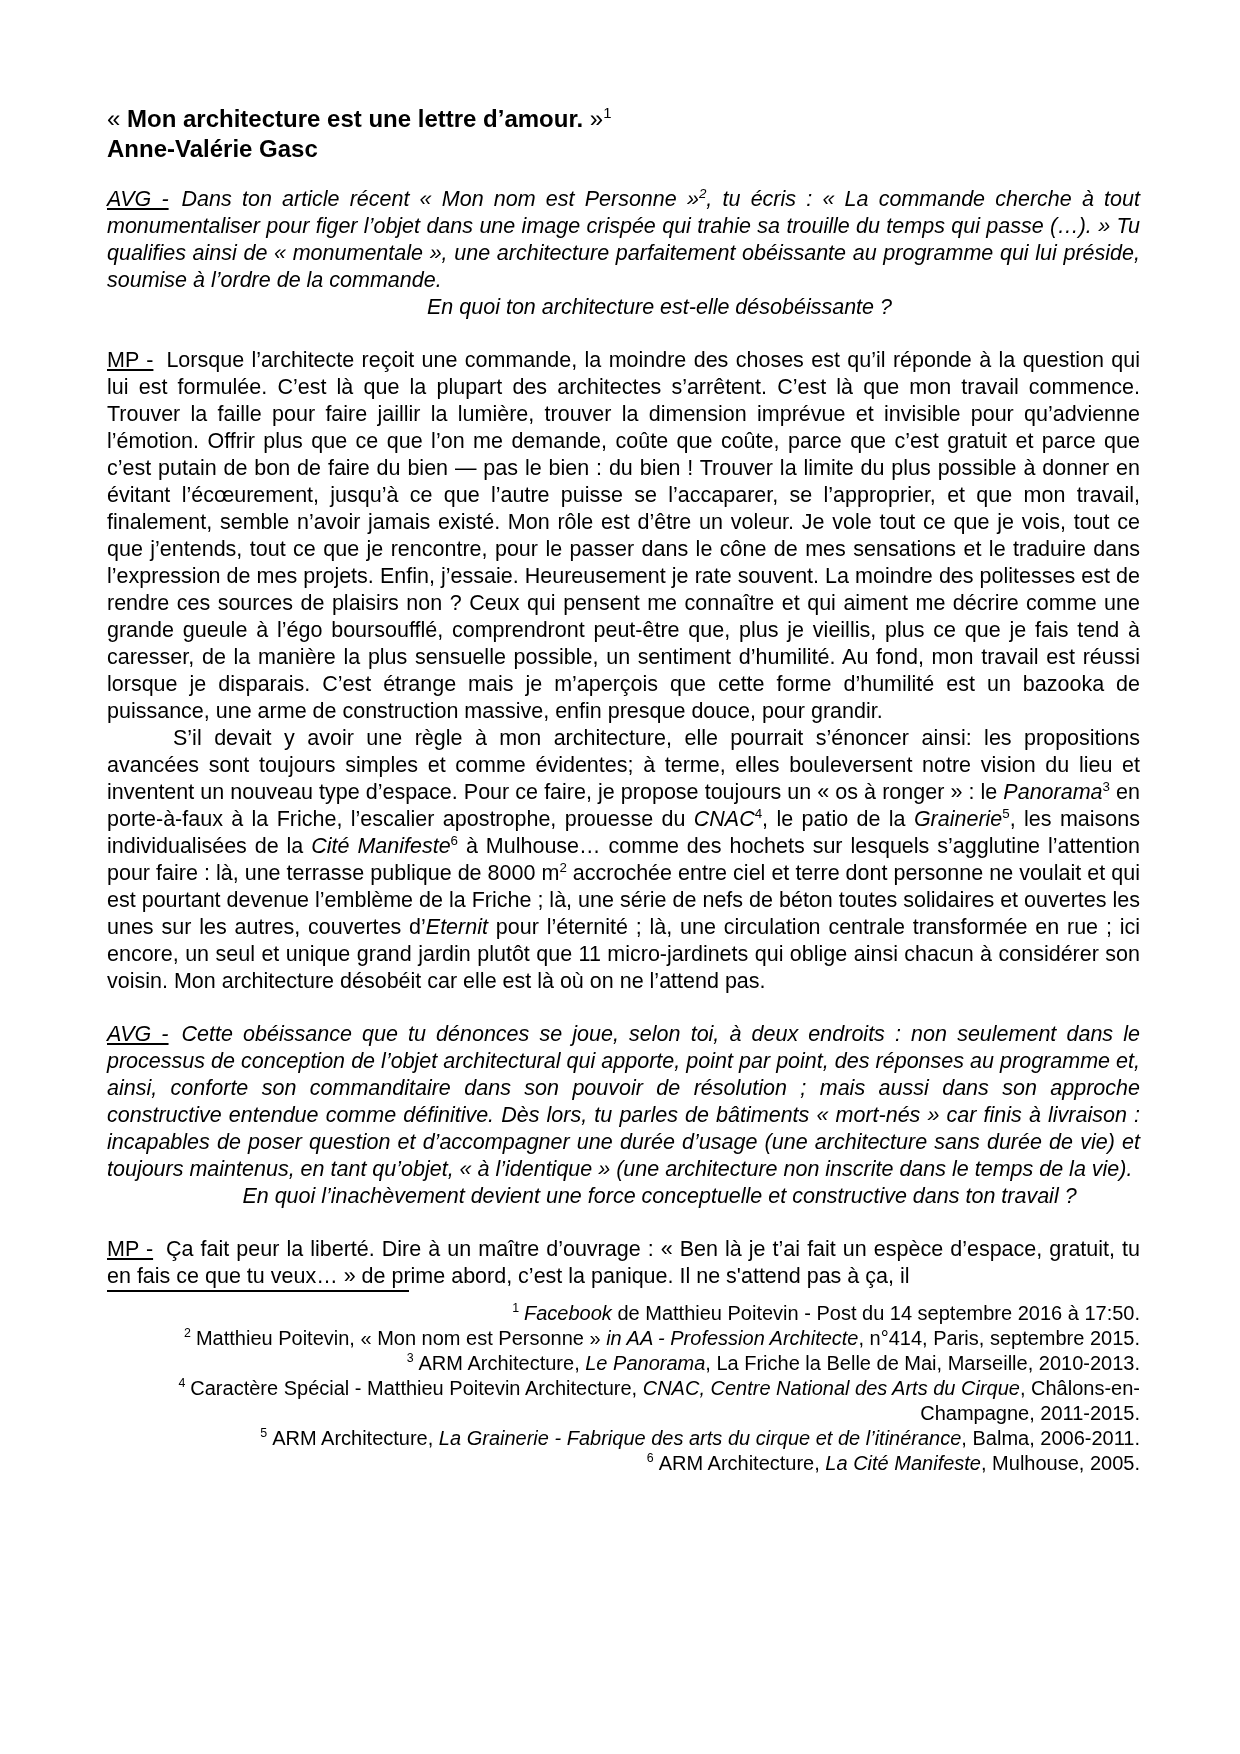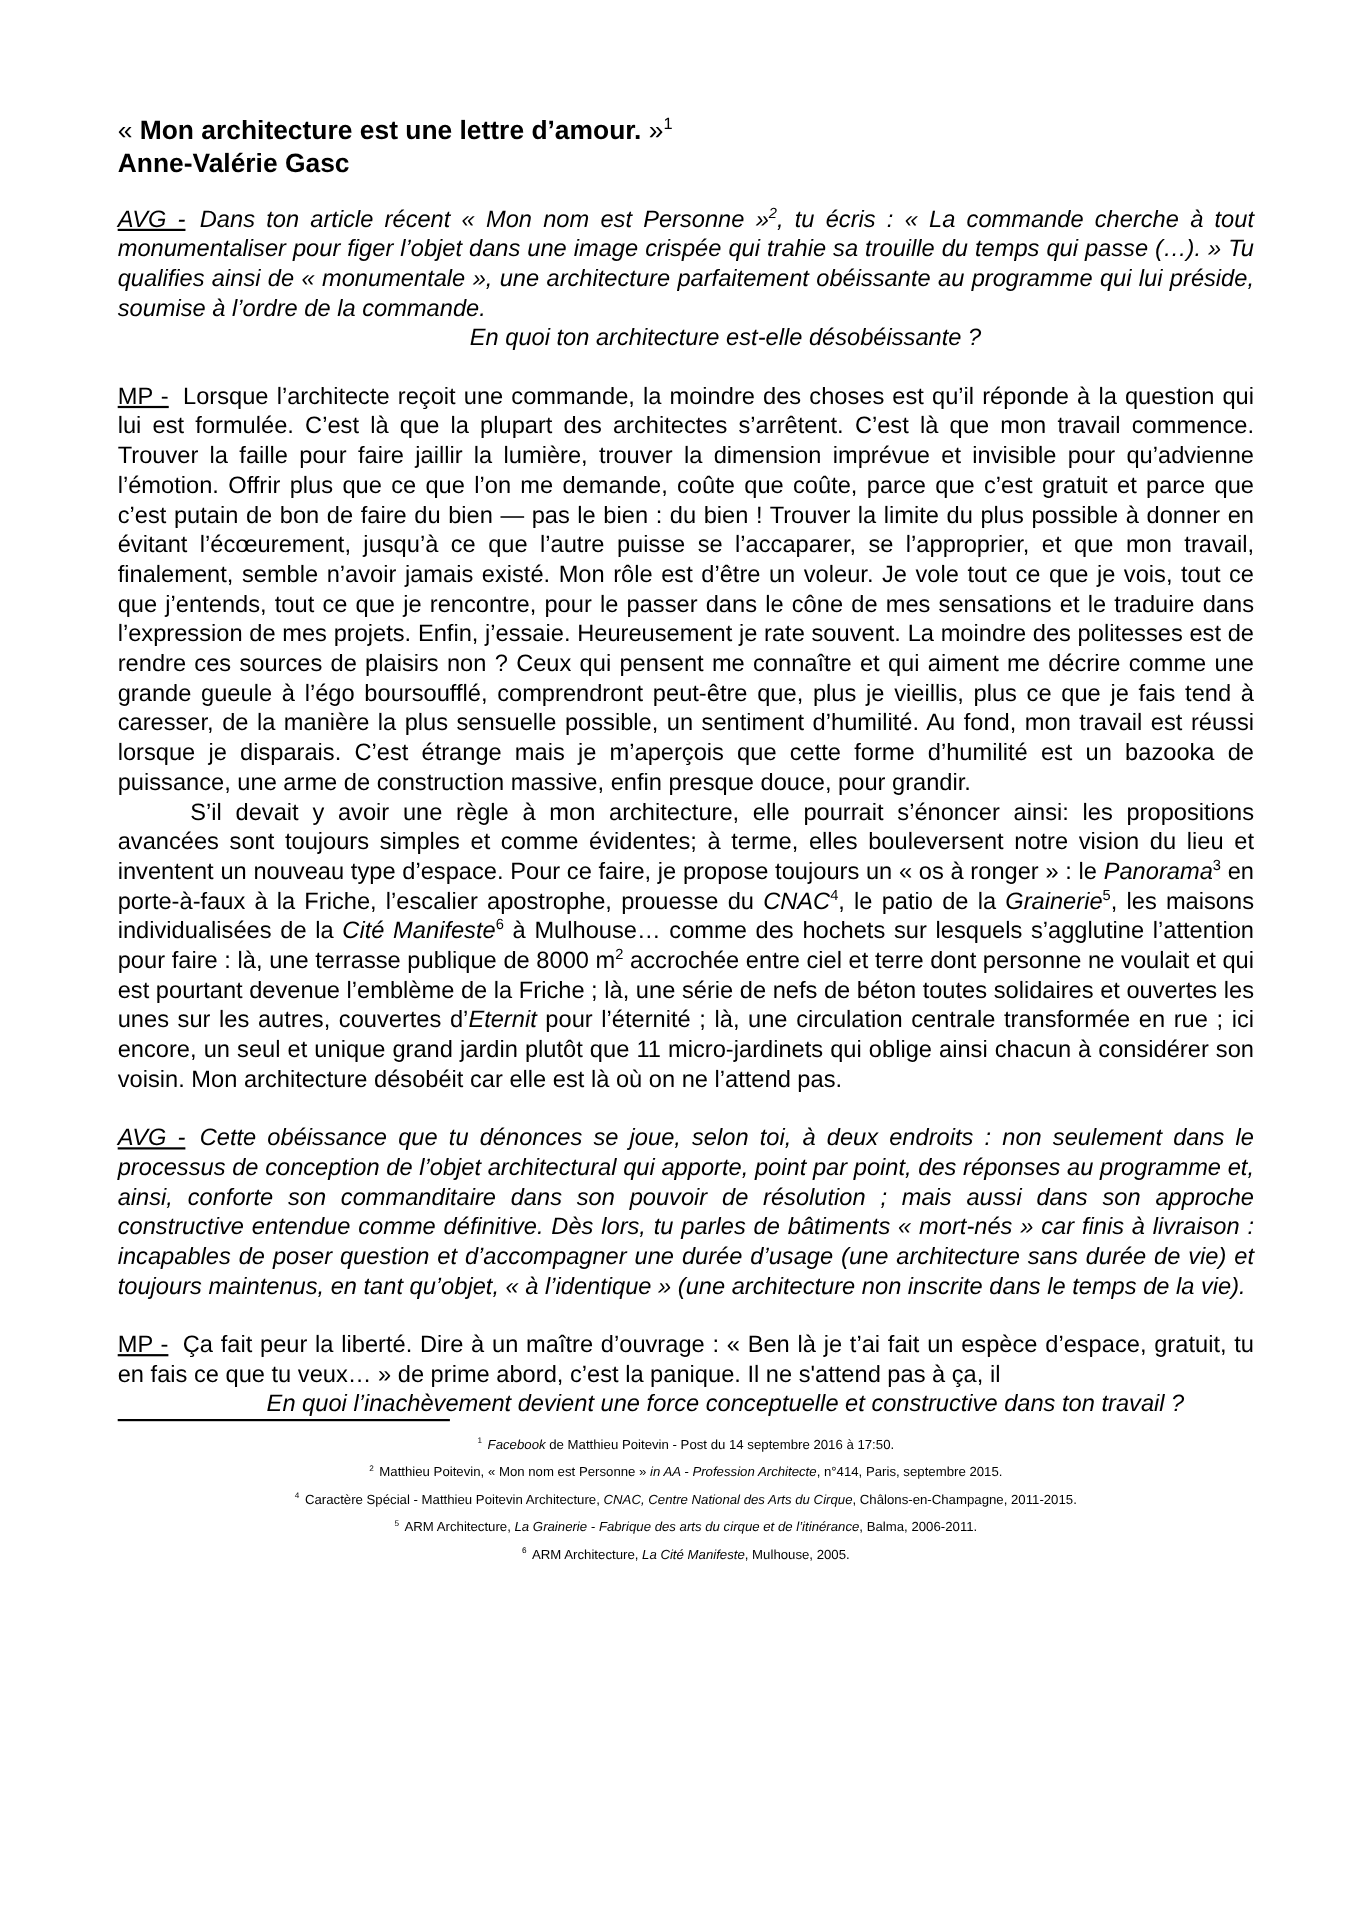--- a/index.html
+++ b/index.html
@@ -58,23 +58,23 @@
   
   .spacer { flex: 1 1 auto; min-height: 0; }
   .footnotes { flex-shrink: 0; }
   .fn-separator {
     width: 302px;
     border-top: 2px solid #000000;
     margin: 0 0 9px 0;
   }
   .footnote {
     margin: 0;
-    font-size: 12px;
+    font-size: 20px;
     line-height: 25px;
-    text-align: center;
+    text-align: right;
   }
   .footnote sup.fn-num { margin-right: 5px; }
 </style>
 </head>
 <body>
 
 <div class="page">
 
   <header class="doc-header">
     <p class="title-line"><span>« </span><span class="seg-b">Mon architecture est une lettre d’amour.</span><span> »</span><sup>1</sup></p>
@@ -82,29 +82,30 @@
   </header>
 
   <main class="body-block">
     <p class="para italic"><span class="seg-speaker">AVG -</span><span>Dans ton article récent « Mon nom est Personne »</span><sup>2</sup><span>, tu écris : « La commande cherche à tout monumentaliser pour figer l’objet dans une image crispée qui trahie sa trouille du temps qui passe (…). » Tu qualifies ainsi de « monumentale », une architecture parfaitement obéissante au programme qui lui préside, soumise à l’ordre de la commande.</span></p>
     <p class="para italic question-line"><span>En quoi ton architecture est-elle désobéissante ?</span></p>
 
     <p class="para gap-top"><span class="seg-speaker">MP -</span><span>Lorsque l’architecte reçoit une commande, la moindre des choses est qu’il réponde à la question qui lui est formulée. C’est là que la plupart des architectes s’arrêtent. C’est là que mon travail commence. Trouver la faille pour faire jaillir la lumière, trouver la dimension imprévue et invisible pour qu’advienne l’émotion. Offrir plus que ce que l’on me demande, coûte que coûte, parce que c’est gratuit et parce que c’est putain de bon de faire du bien — pas le bien : du bien ! Trouver la limite du plus possible à donner en évitant l’écœurement, jusqu’à ce que l’autre puisse se l’accaparer, se l’approprier, et que mon travail, finalement, semble n’avoir jamais existé. Mon rôle est d’être un voleur. Je vole tout ce que je vois, tout ce que j’entends, tout ce que je rencontre, pour le passer dans le cône de mes sensations et le traduire dans l’expression de mes projets. Enfin, j’essaie. Heureusement je rate souvent. La moindre des politesses est de rendre ces sources de plaisirs non ? Ceux qui pensent me connaître et qui aiment me décrire comme une grande gueule à l’égo boursoufflé, comprendront peut-être que, plus je vieillis, plus ce que je fais tend à caresser, de la manière la plus sensuelle possible, un sentiment d’humilité. Au fond, mon travail est réussi lorsque je disparais. C’est étrange mais je m’aperçois que cette forme d’humilité est un bazooka de puissance, une arme de construction massive, enfin presque douce, pour grandir.</span></p>
     <p class="para first-indent"><span>S’il devait y avoir une règle à mon architecture, elle pourrait s’énoncer ainsi: les propositions avancées sont toujours simples et comme évidentes; à terme, elles bouleversent notre vision du lieu et inventent un nouveau type d’espace. Pour ce faire, je propose toujours un « os à ronger » : le </span><span class="seg-i">Panorama</span><sup>3</sup><span> en porte-à-faux à la Friche, l’escalier apostrophe, prouesse du </span><span class="seg-i">CNAC</span><sup>4</sup><span>, le patio de la </span><span class="seg-i">Grainerie</span><sup>5</sup><span>, les maisons individualisées de la </span><span class="seg-i">Cité Manifeste</span><sup>6</sup><span> à Mulhouse… comme des hochets sur lesquels s’agglutine l’attention pour faire : là, une terrasse publique de 8000 m</span><sup>2</sup><span> accrochée entre ciel et terre dont personne ne voulait et qui est pourtant devenue l’emblème de la Friche ; là, une série de nefs de béton toutes solidaires et ouvertes les unes sur les autres, couvertes d’</span><span class="seg-i">Eternit</span><span> pour l’éternité ; là, une circulation centrale transformée en rue ; ici encore, un seul et unique grand jardin plutôt que 11 micro-jardinets qui oblige ainsi chacun à considérer son voisin. Mon architecture désobéit car elle est là où on ne l’attend pas.</span></p>
 
     <p class="para italic gap-top"><span class="seg-speaker">AVG -</span><span>Cette obéissance que tu dénonces se joue, selon toi, à deux endroits : non seulement dans le processus de conception de l’objet architectural qui apporte, point par point, des réponses au programme et, ainsi, conforte son commanditaire dans son pouvoir de résolution ; mais aussi dans son approche constructive entendue comme définitive. Dès lors, tu parles de bâtiments « mort-nés » car finis à livraison : incapables de poser question et d’accompagner une durée d’usage (une architecture sans durée de vie) et toujours maintenus, en tant qu’objet, « à l’identique » (une architecture non inscrite dans le temps de la vie).</span></p>
+    <p class="para italic question-line"><span>En quoi l’inachèvement devient une force conceptuelle et constructive dans ton travail ?</span></p>
+
     <p class="para gap-top"><span class="seg-speaker">MP -</span><span>Ça fait peur la liberté. Dire à un maître d’ouvrage : « Ben là je t’ai fait un espèce d’espace, gratuit, tu en fais ce que tu veux… » de prime abord, c’est la panique. Il ne s'attend pas à ça, il</span></p>
-
-    <p class="para italic question-line"><span>En quoi l’inachèvement devient une force conceptuelle et constructive dans ton travail ?</span></p>
   </main>
 
   <div class="spacer"></div>
 
   <footer class="footnotes">
     <div class="fn-separator"></div>
     <p class="footnote"><sup class="fn-num">1</sup><span><span class="seg-i">Facebook</span><span> de Matthieu Poitevin - Post du 14 septembre 2016 à 17:50.</span></span></p>
     <p class="footnote"><sup class="fn-num">2</sup><span><span>Matthieu Poitevin, « Mon nom est Personne » </span><span class="seg-i">in AA - Profession Architecte</span><span>, n°414, Paris, septembre 2015.</span></span></p>
+    <p class="footnote"><sup class="fn-num">3</sup><span><span>ARM Architecture, </span><span class="seg-i">Le Panorama</span><span>, La Friche la Belle de Mai, Marseille, 2010-2013.</span></span></p>
     <p class="footnote"><sup class="fn-num">4</sup><span><span>Caractère Spécial - Matthieu Poitevin Architecture, </span><span class="seg-i">CNAC, Centre National des Arts du Cirque</span><span>, Châlons-en-Champagne, 2011-2015.</span></span></p>
     <p class="footnote"><sup class="fn-num">5</sup><span><span>ARM Architecture, </span><span class="seg-i">La Grainerie - Fabrique des arts du cirque et de l’itinérance</span><span>, Balma, 2006-2011.</span></span></p>
     <p class="footnote"><sup class="fn-num">6</sup><span><span>ARM Architecture, </span><span class="seg-i">La Cité Manifeste</span><span>, Mulhouse, 2005.</span></span></p>
   </footer>
 
 </div>
 
 </body></html>

